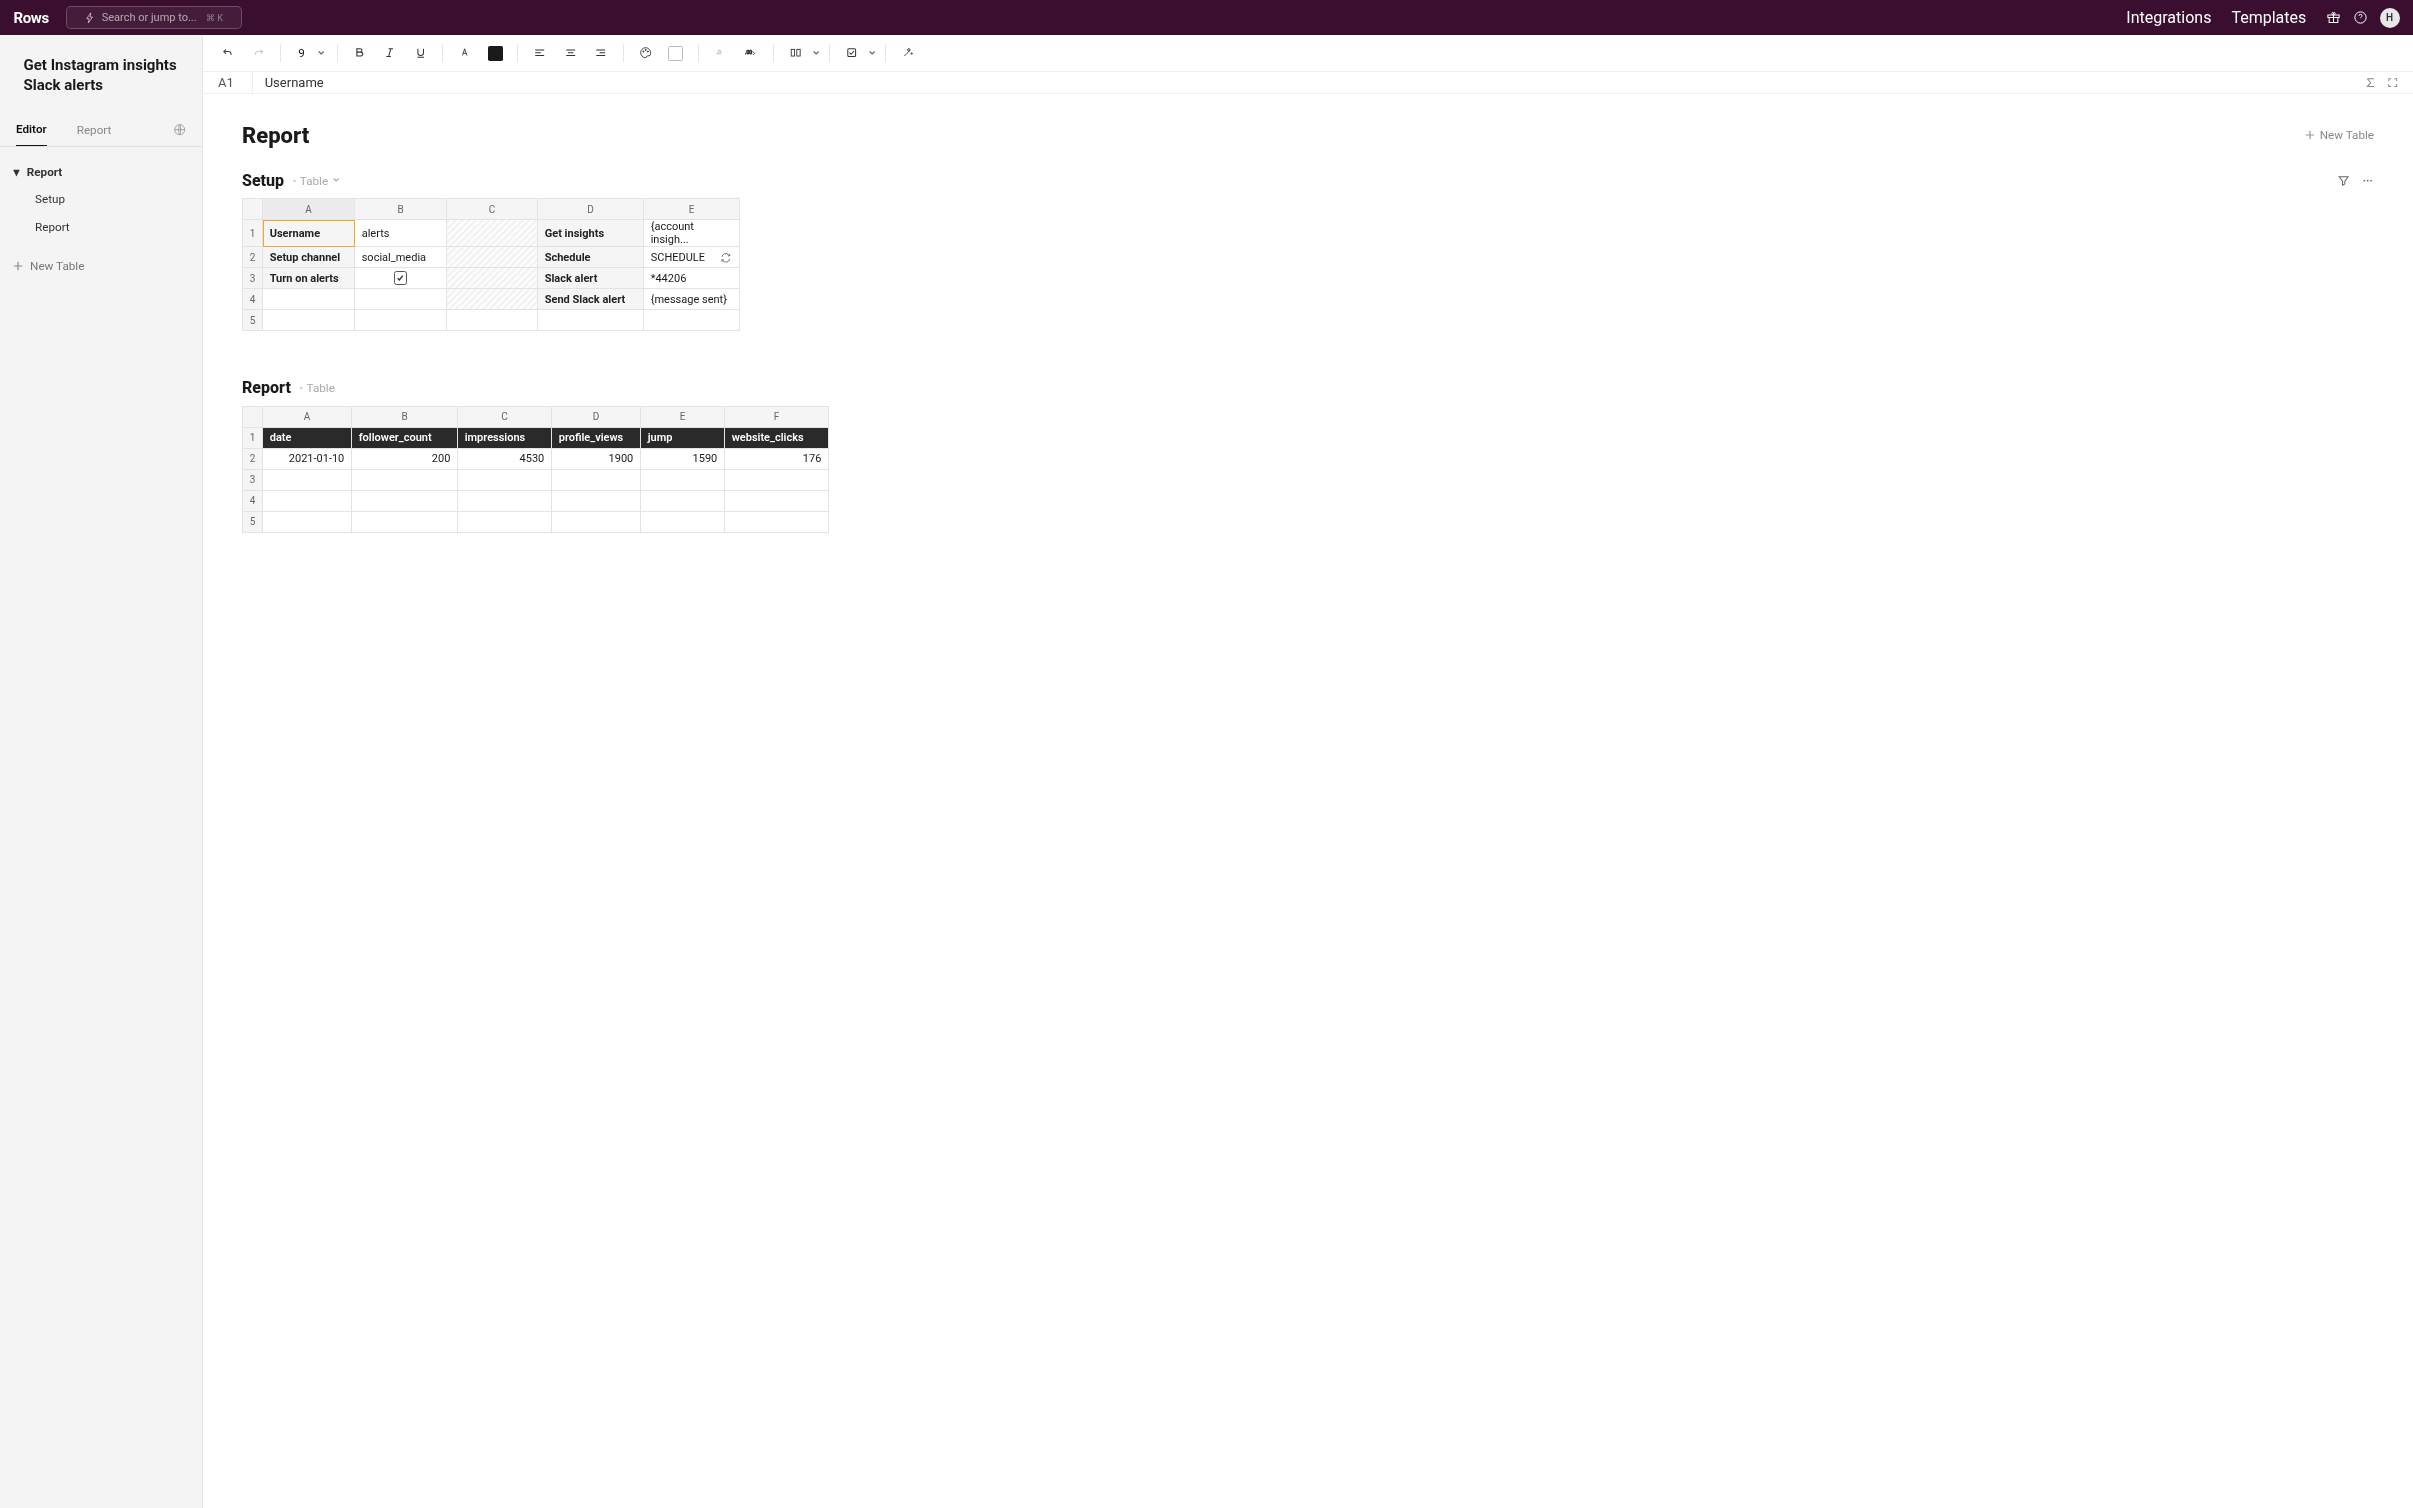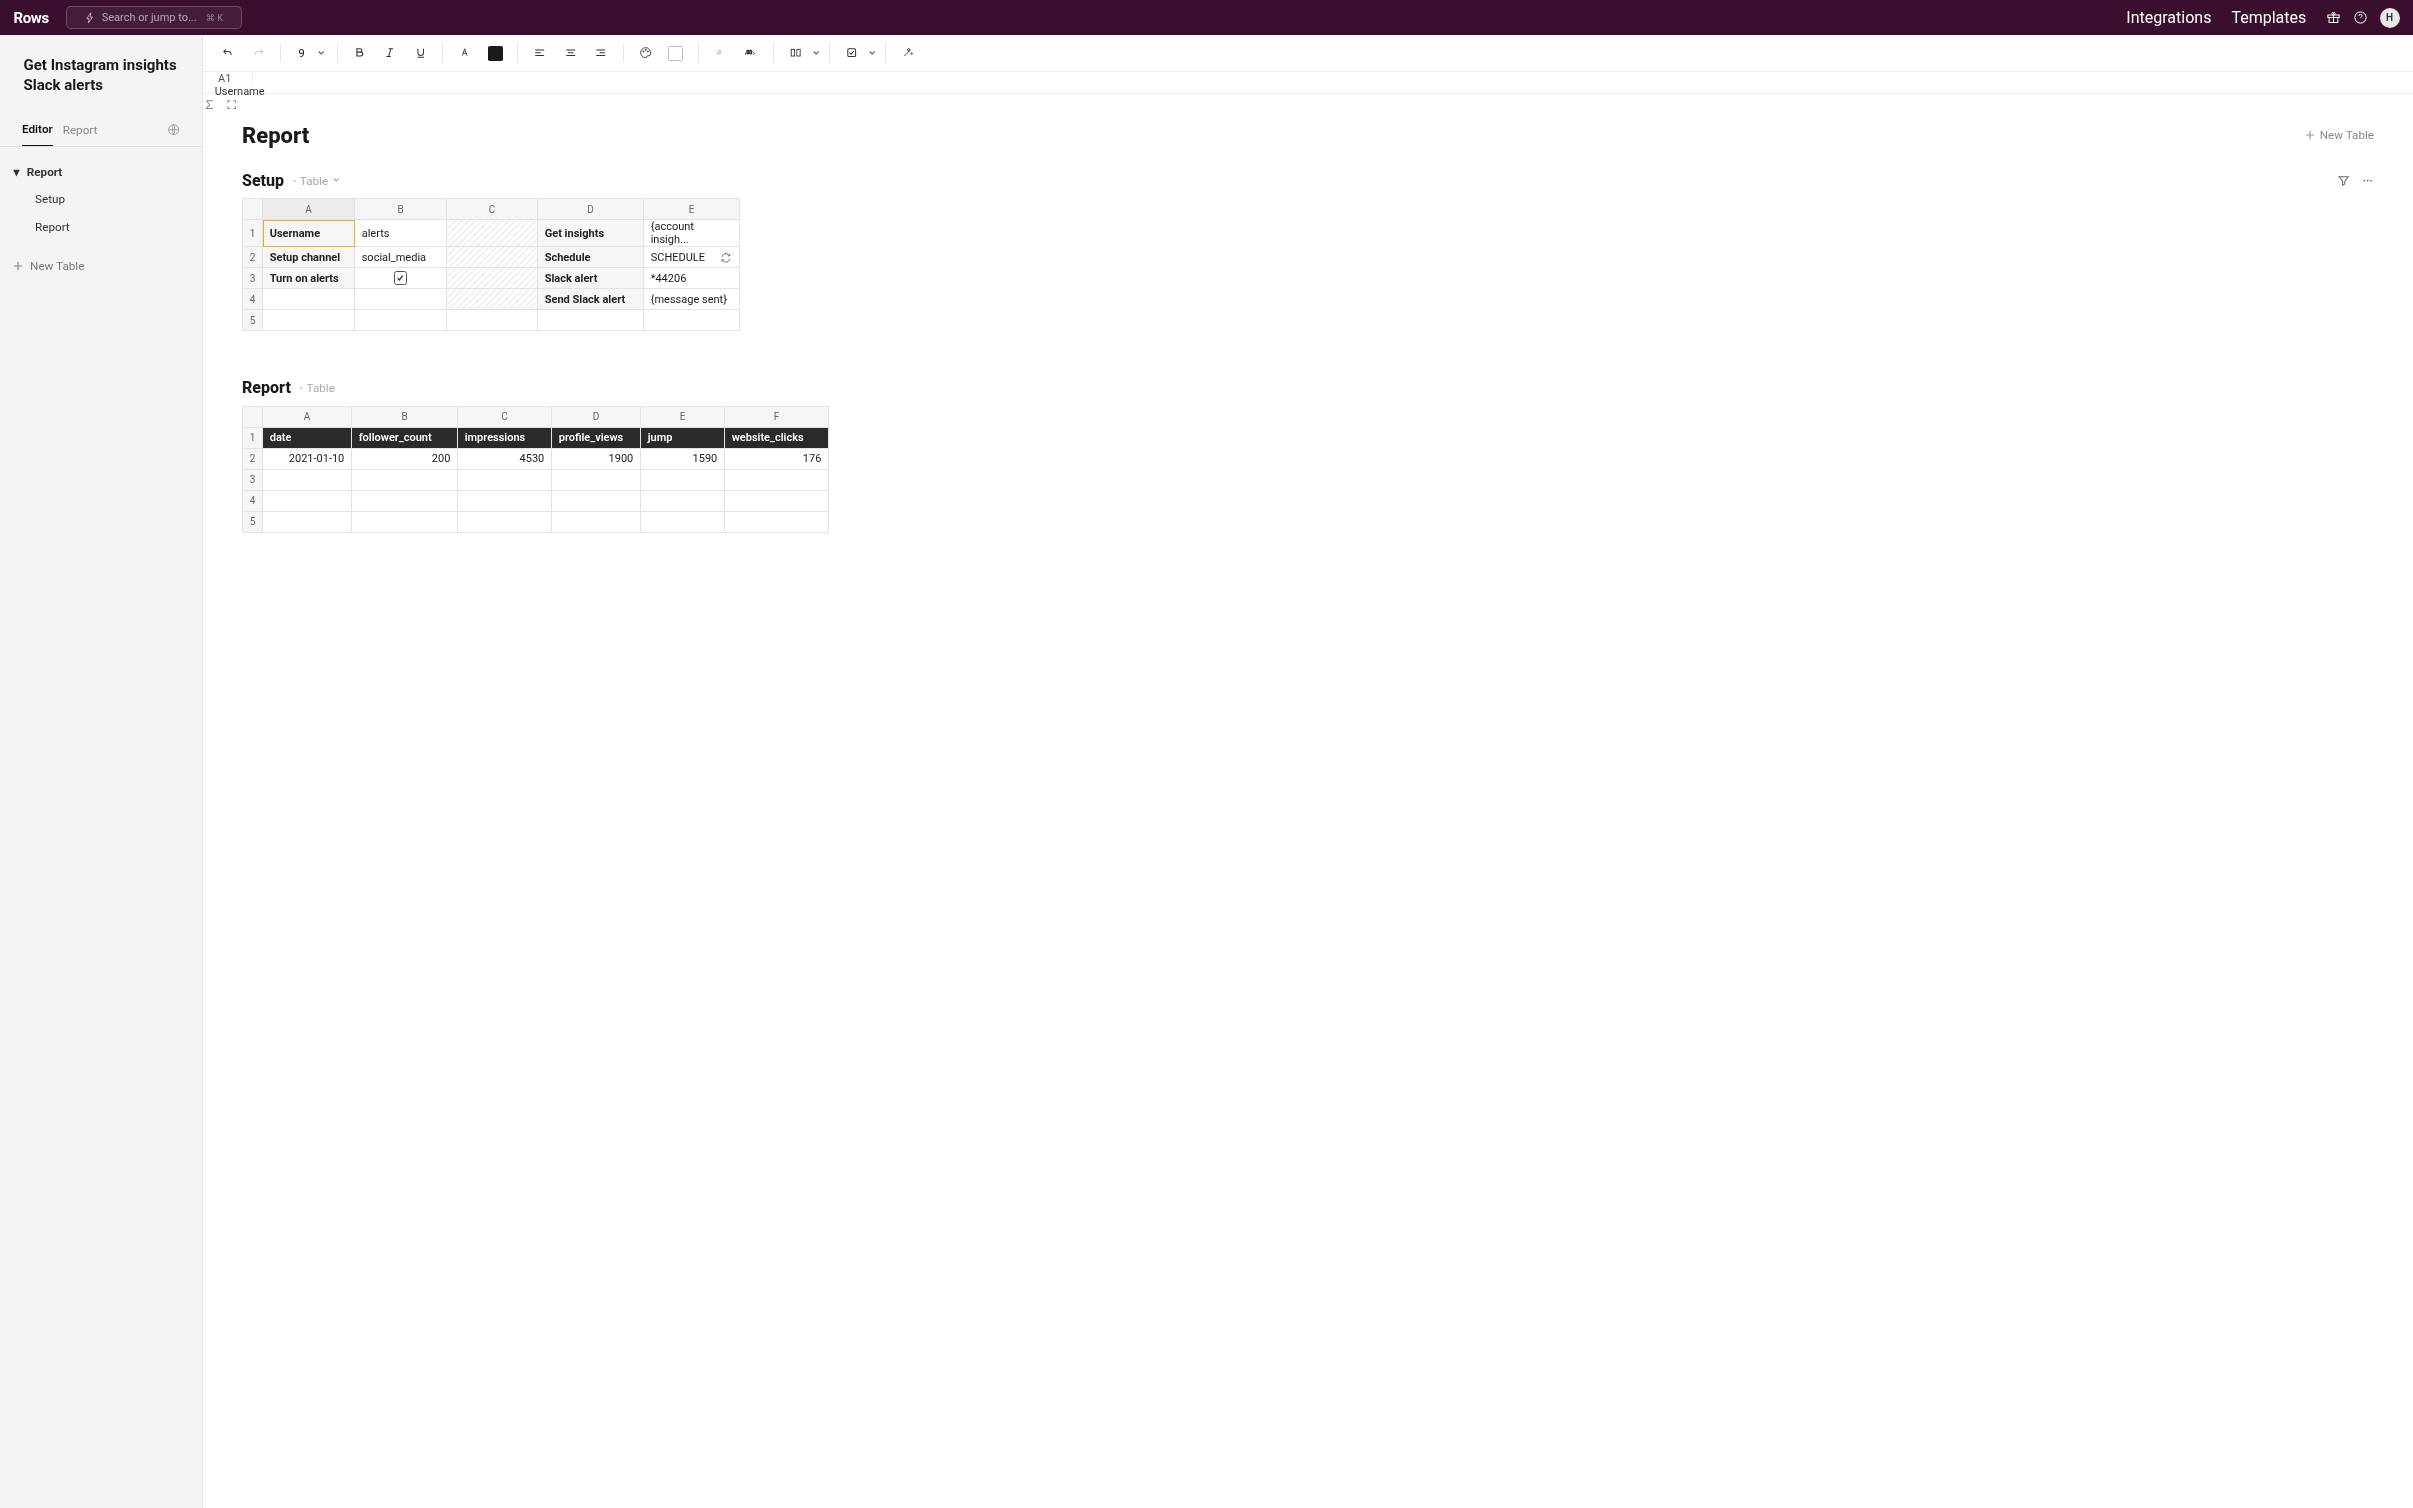--- a/index.html
+++ b/index.html
@@ -12,21 +12,21 @@
 .searchbox .kbd { margin-left: auto; font-size: 9.2px; opacity: 0.7; }
 .top-right { margin-left: auto; display: flex; align-items: center; gap: 20px; }
 .top-link { color: #fff; font-size: 16px; }
 .top-icons { display: flex; align-items: center; gap: 11.7px; }
 .avatar { width: 20px; height: 20px; border-radius: 50%; background: #e8e8e8; color: #333; display: flex; align-items: center; justify-content: center; font-size: 10px; font-weight: 600; }
 
 
 .app-body { display: flex; height: calc(100vh - 35px); }
 .sidebar { width: 203px; background: #f4f4f4; border-right: 0.8px solid #e6e6e6; padding: 20px 0 0 0; display: flex; flex-direction: column; }
 .sb-title { font-size: 15px; font-weight: 700; line-height: 1.35; padding: 0 23.5px 18.4px; }
-.tabrow { display: flex; align-items: center; gap: 10px; padding: 0 22px; border-bottom: 0.8px solid #e0e0e0; }
+.tabrow { display: flex; align-items: center; gap: 30px; padding: 0 16px; border-bottom: 0.8px solid #e0e0e0; }
 .tab { font-size: 11.7px; padding: 8.4px 0; color: #888; cursor: pointer; }
 .tab.active { color: #111; font-weight: 600; border-bottom: 1.7px solid #111; }
 .globe { margin-left: auto; color: #999; }
 .tree { padding: 11.7px 0; }
 .tree-item { display: flex; align-items: center; gap: 5px; padding: 6.7px 13.4px; font-size: 11.7px; color: #333; cursor: pointer; }
 .tree-item.bold { font-weight: 700; }
 .tree-sub { padding-left: 35px; }
 .tree-caret { width: 8.4px; display: inline-block; }
 .new-table-sb { display: flex; align-items: center; gap: 6.7px; padding: 6.7px 13.4px; color: #777; font-size: 11.7px; cursor: pointer; }
 
@@ -35,21 +35,21 @@
 .toolbar { height: 37px; border-bottom: 0.8px solid #eee; display: flex; align-items: center; padding: 0 11.7px; gap: 3.4px; }
 .tbtn { width: 27px; height: 27px; display: flex; align-items: center; justify-content: center; color: #444; border-radius: 3.4px; cursor: pointer; }
 .tbtn svg { width: 13.4px; height: 13.4px; }
 .tbtn.dim { color: #bbb; }
 .divider { width: 0.8px; height: 18.4px; background: #e5e5e5; margin: 0 5px; }
 .fontsize { display: flex; align-items: center; gap: 6.7px; padding: 0 3.4px; }
 .fontsize span { font-size: 11.7px; width: 17px; text-align: center; }
 .fill-swatch { width: 15px; height: 15px; background: #1a1a1a; border-radius: 1.7px; }
 .fill-outline { width: 15px; height: 15px; border: 1.3px solid #bbb; border-radius: 1.7px; }
 
-.formula-row { height: 22px; border-bottom: 0.8px solid #eee; display: flex; font-size: 11px; flex-direction: column; }
+.formula-row { height: 22px; border-bottom: 0.8px solid #eee; display: flex; align-items: center; font-size: 13px; }
 .cellref { width: 50px; padding-left: 15px; border-right: 0.8px solid #eee; height: 100%; display: flex; align-items: center; color: #555; }
 .formula { flex: 1; padding-left: 11.7px; color: #333; }
 .fx-icons { display: flex; gap: 8.4px; padding-right: 13.4px; color: #888; }
 
 .canvas { padding: 28.5px 39px; }
 .section-head { display: flex; align-items: center; margin-bottom: 5px; }
 .h1 { font-size: 22px; font-weight: 800; }
 .h2row { display: flex; align-items: center; gap: 8.4px; margin: 23.5px 0 8.4px; }
 .h2 { font-size: 16px; font-weight: 800; }
 .h2meta { color: #aaa; font-size: 11.7px; display: flex; align-items: center; gap: 3.4px; }

